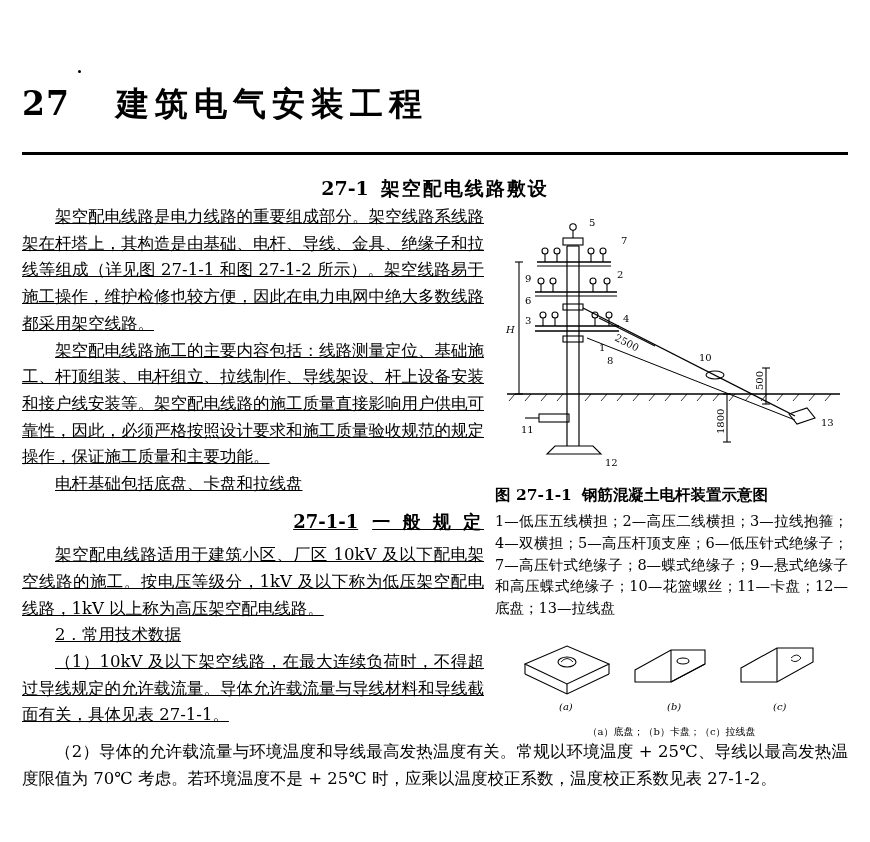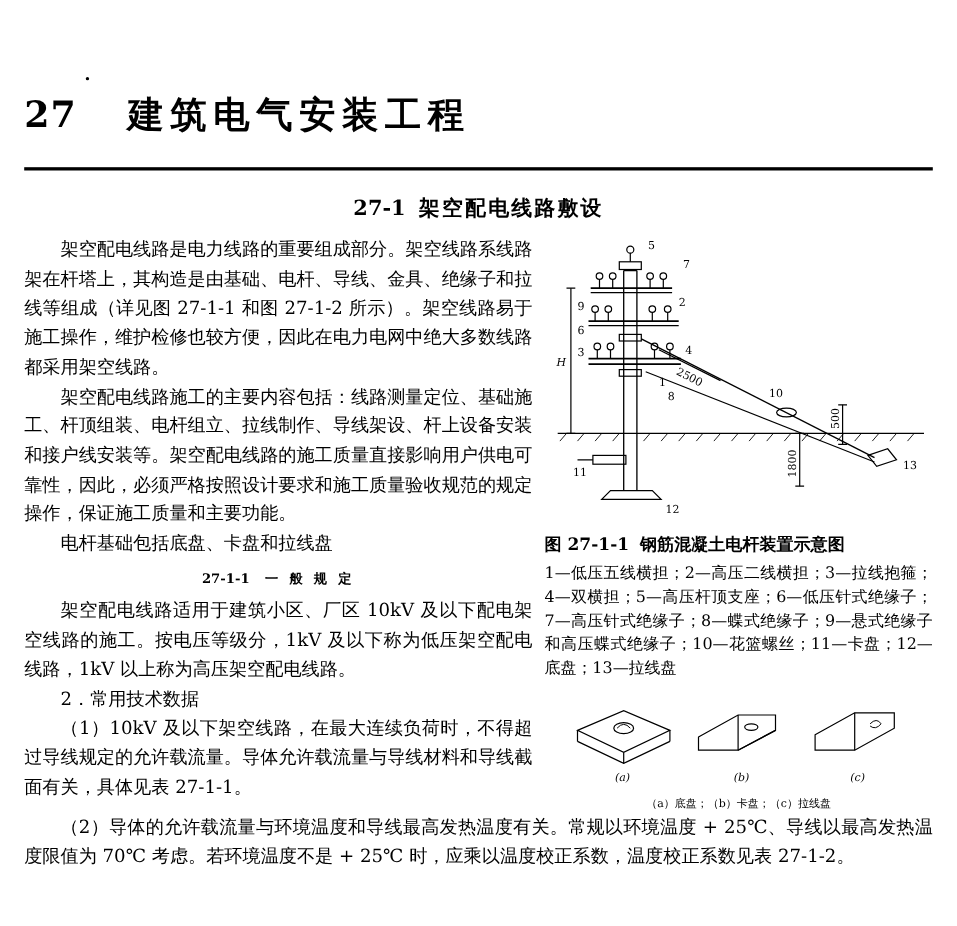--- a/index.html
+++ b/index.html
@@ -64,25 +64,26 @@
   .section-title .num {
     letter-spacing: 0;
     margin-right: 12px;
     font-family: "DejaVu Serif", "Liberation Serif", serif;
   }
 
   
   .col-left {
     position: absolute;
     left: 22px;
-    top: 214px;
+    top: 204px;
     width: 462px;
     font-size: 16.5px;
     line-height: 1.62;
     text-align: justify;
+    text-decoration: underline;
   }
   .col-right {
     position: absolute;
     left: 495px;
     top: 214px;
     width: 353px;
     font-size: 16.5px;
     line-height: 1.62;
   }
   .full-width-tail {
@@ -94,23 +95,23 @@
     line-height: 1.62;
     text-align: justify;
   }
   p {
     margin: 0;
   }
   p.ind {
     text-indent: 2em;
   }
   .sub-head {
-    text-align: center;
-    font-weight: bold;
-    font-size: 12px;
+    text-align: right;
+    font-weight: bold;
+    font-size: 18px;
     letter-spacing: 3px;
     margin: 9px 0 6px 0;
   }
   .sub-head .n { letter-spacing: 0; margin-right: 14px; }
 
   
   .fig-caption {
     font-weight: bold;
     font-size: 15.5px;
     margin-top: 6px;

